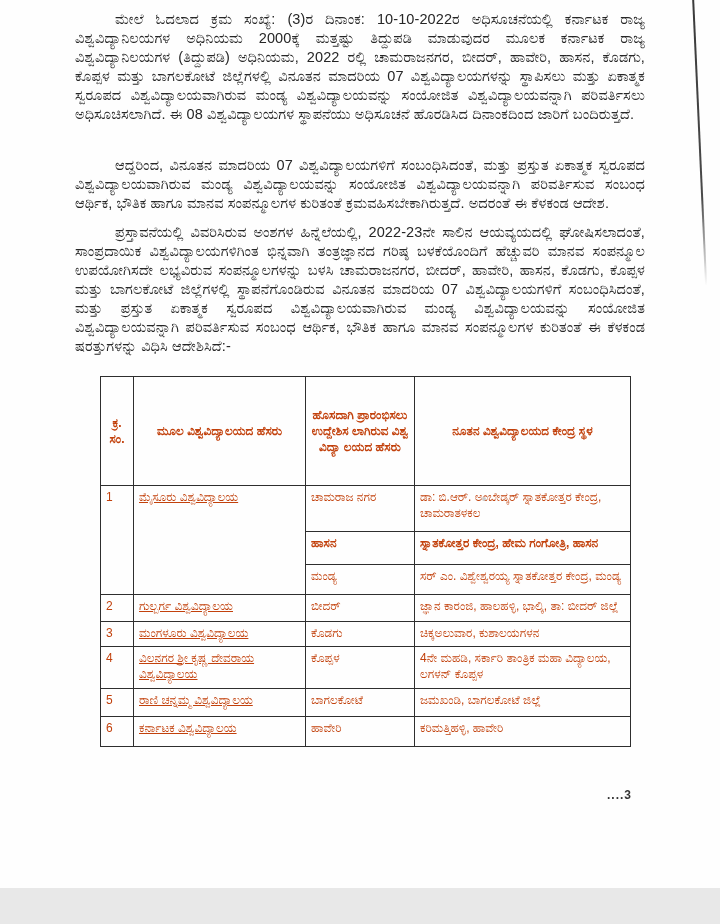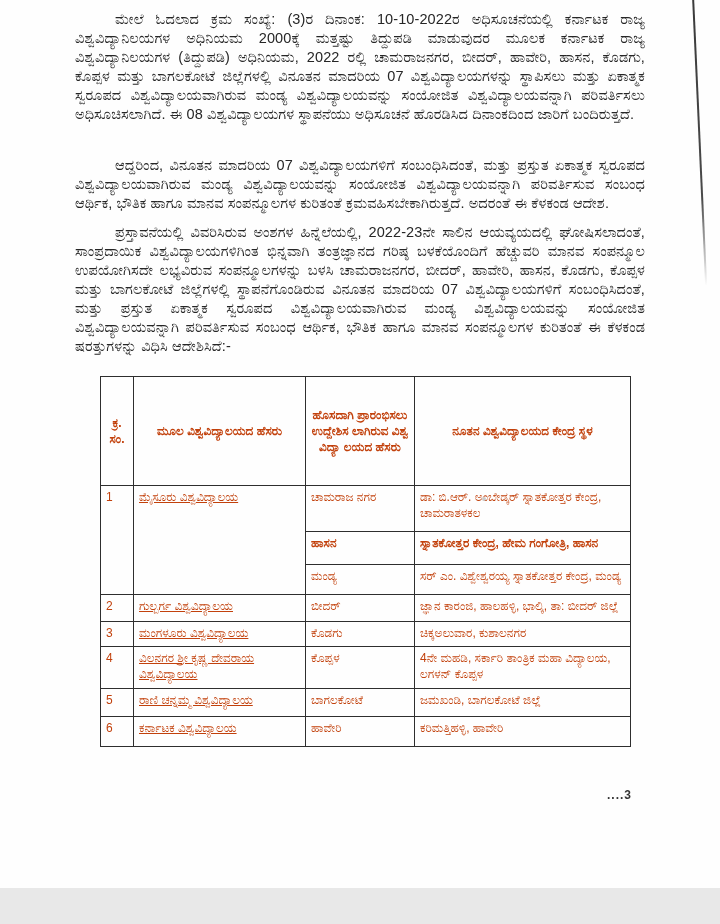--- a/index.html
+++ b/index.html
@@ -155,21 +155,21 @@
             <tr style="height: 27px;">
               <td class="sl-cell" rowspan="1">2</td>
               <td class="orig-cell" rowspan="1">ಗುಲ್ಬರ್ಗ ವಿಶ್ವವಿದ್ಯಾಲಯ</td>
               <td>ಬೀದರ್</td>
               <td>ಜ್ಞಾನ ಕಾರಂಜಿ, ಹಾಲಹಳ್ಳಿ, ಭಾಲ್ಕಿ, ತಾ: ಬೀದರ್ ಜಿಲ್ಲೆ</td>
             </tr>
             <tr style="height: 25px;">
               <td class="sl-cell" rowspan="1">3</td>
               <td class="orig-cell" rowspan="1">ಮಂಗಳೂರು ವಿಶ್ವವಿದ್ಯಾಲಯ</td>
               <td>ಕೊಡಗು</td>
-              <td>ಚಿಕ್ಕಅಲುವಾರ, ಕುಶಾಲನಗರ</td>
+              <td>ಚಿಕ್ಕಅಲುವಾರ, ಕುಶಾಲಯಗಳನ</td>
             </tr>
             <tr style="height: 42px;">
               <td class="sl-cell" rowspan="1">4</td>
               <td class="orig-cell" rowspan="1">ವಿಲನಗರ ಶ್ರೀ ಕೃಷ್ಣ ದೇವರಾಯ ವಿಶ್ವವಿದ್ಯಾಲಯ</td>
               <td>ಕೊಪ್ಪಳ</td>
               <td>4ನೇ ಮಹಡಿ, ಸರ್ಕಾರಿ ತಾಂತ್ರಿಕ ಮಹಾ ವಿದ್ಯಾಲಯ, ಲಗಳನ್ ಕೊಪ್ಪಳ</td>
             </tr>
             <tr style="height: 28px;">
               <td class="sl-cell" rowspan="1">5</td>
               <td class="orig-cell" rowspan="1">ರಾಣಿ ಚನ್ನಮ್ಮ ವಿಶ್ವವಿದ್ಯಾಲಯ</td>

